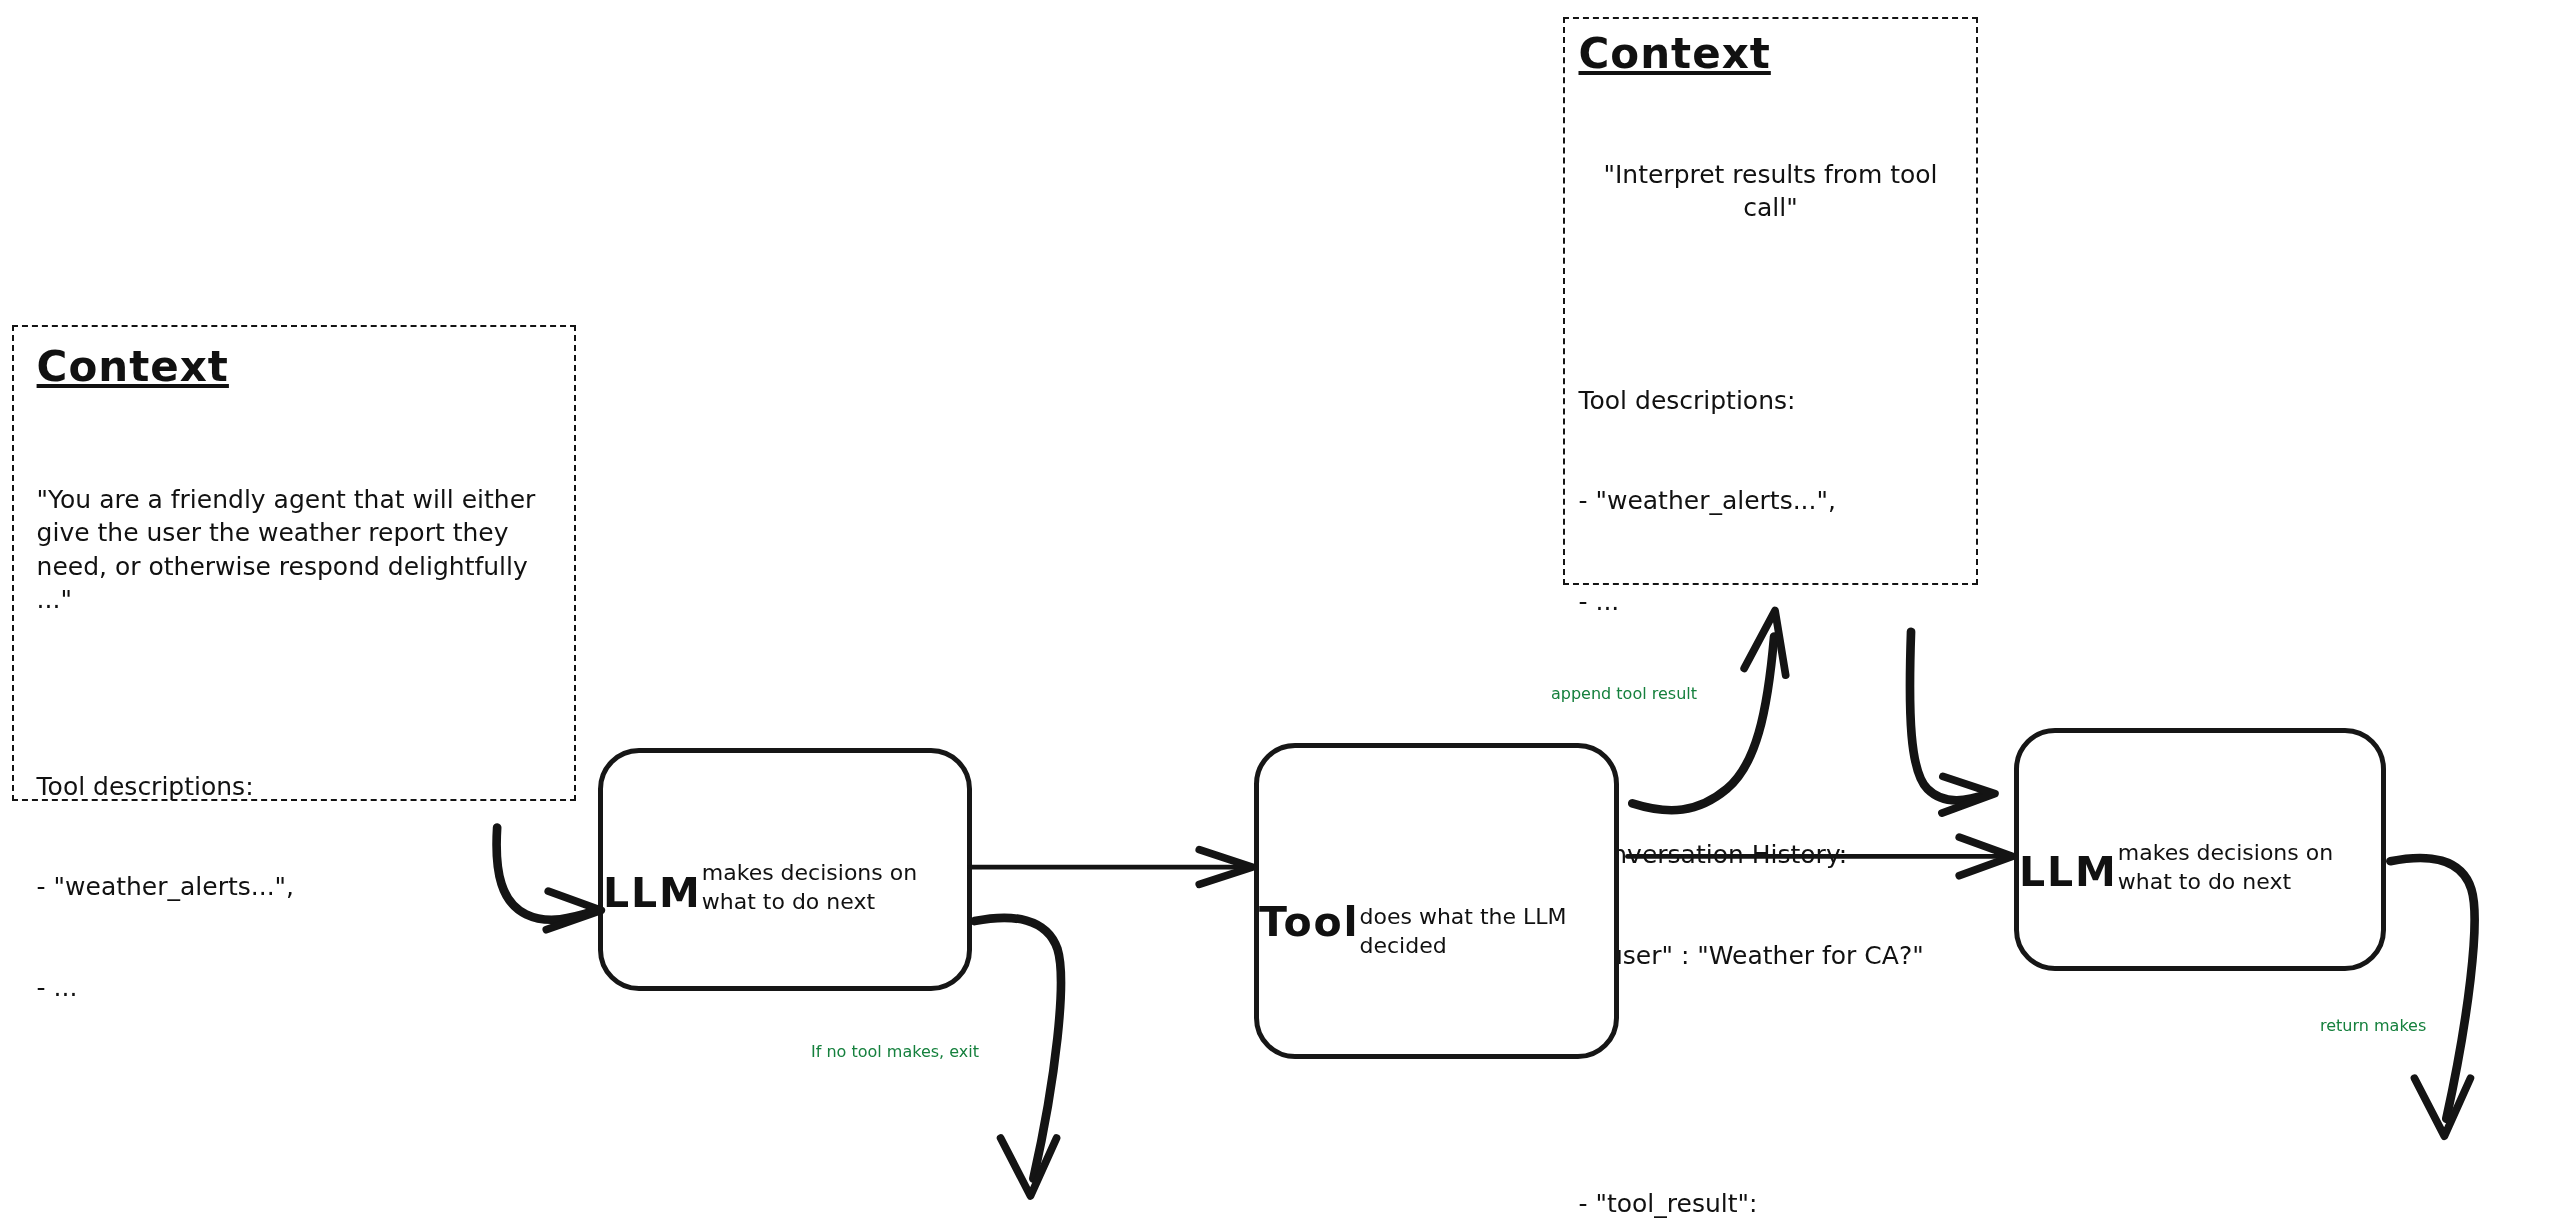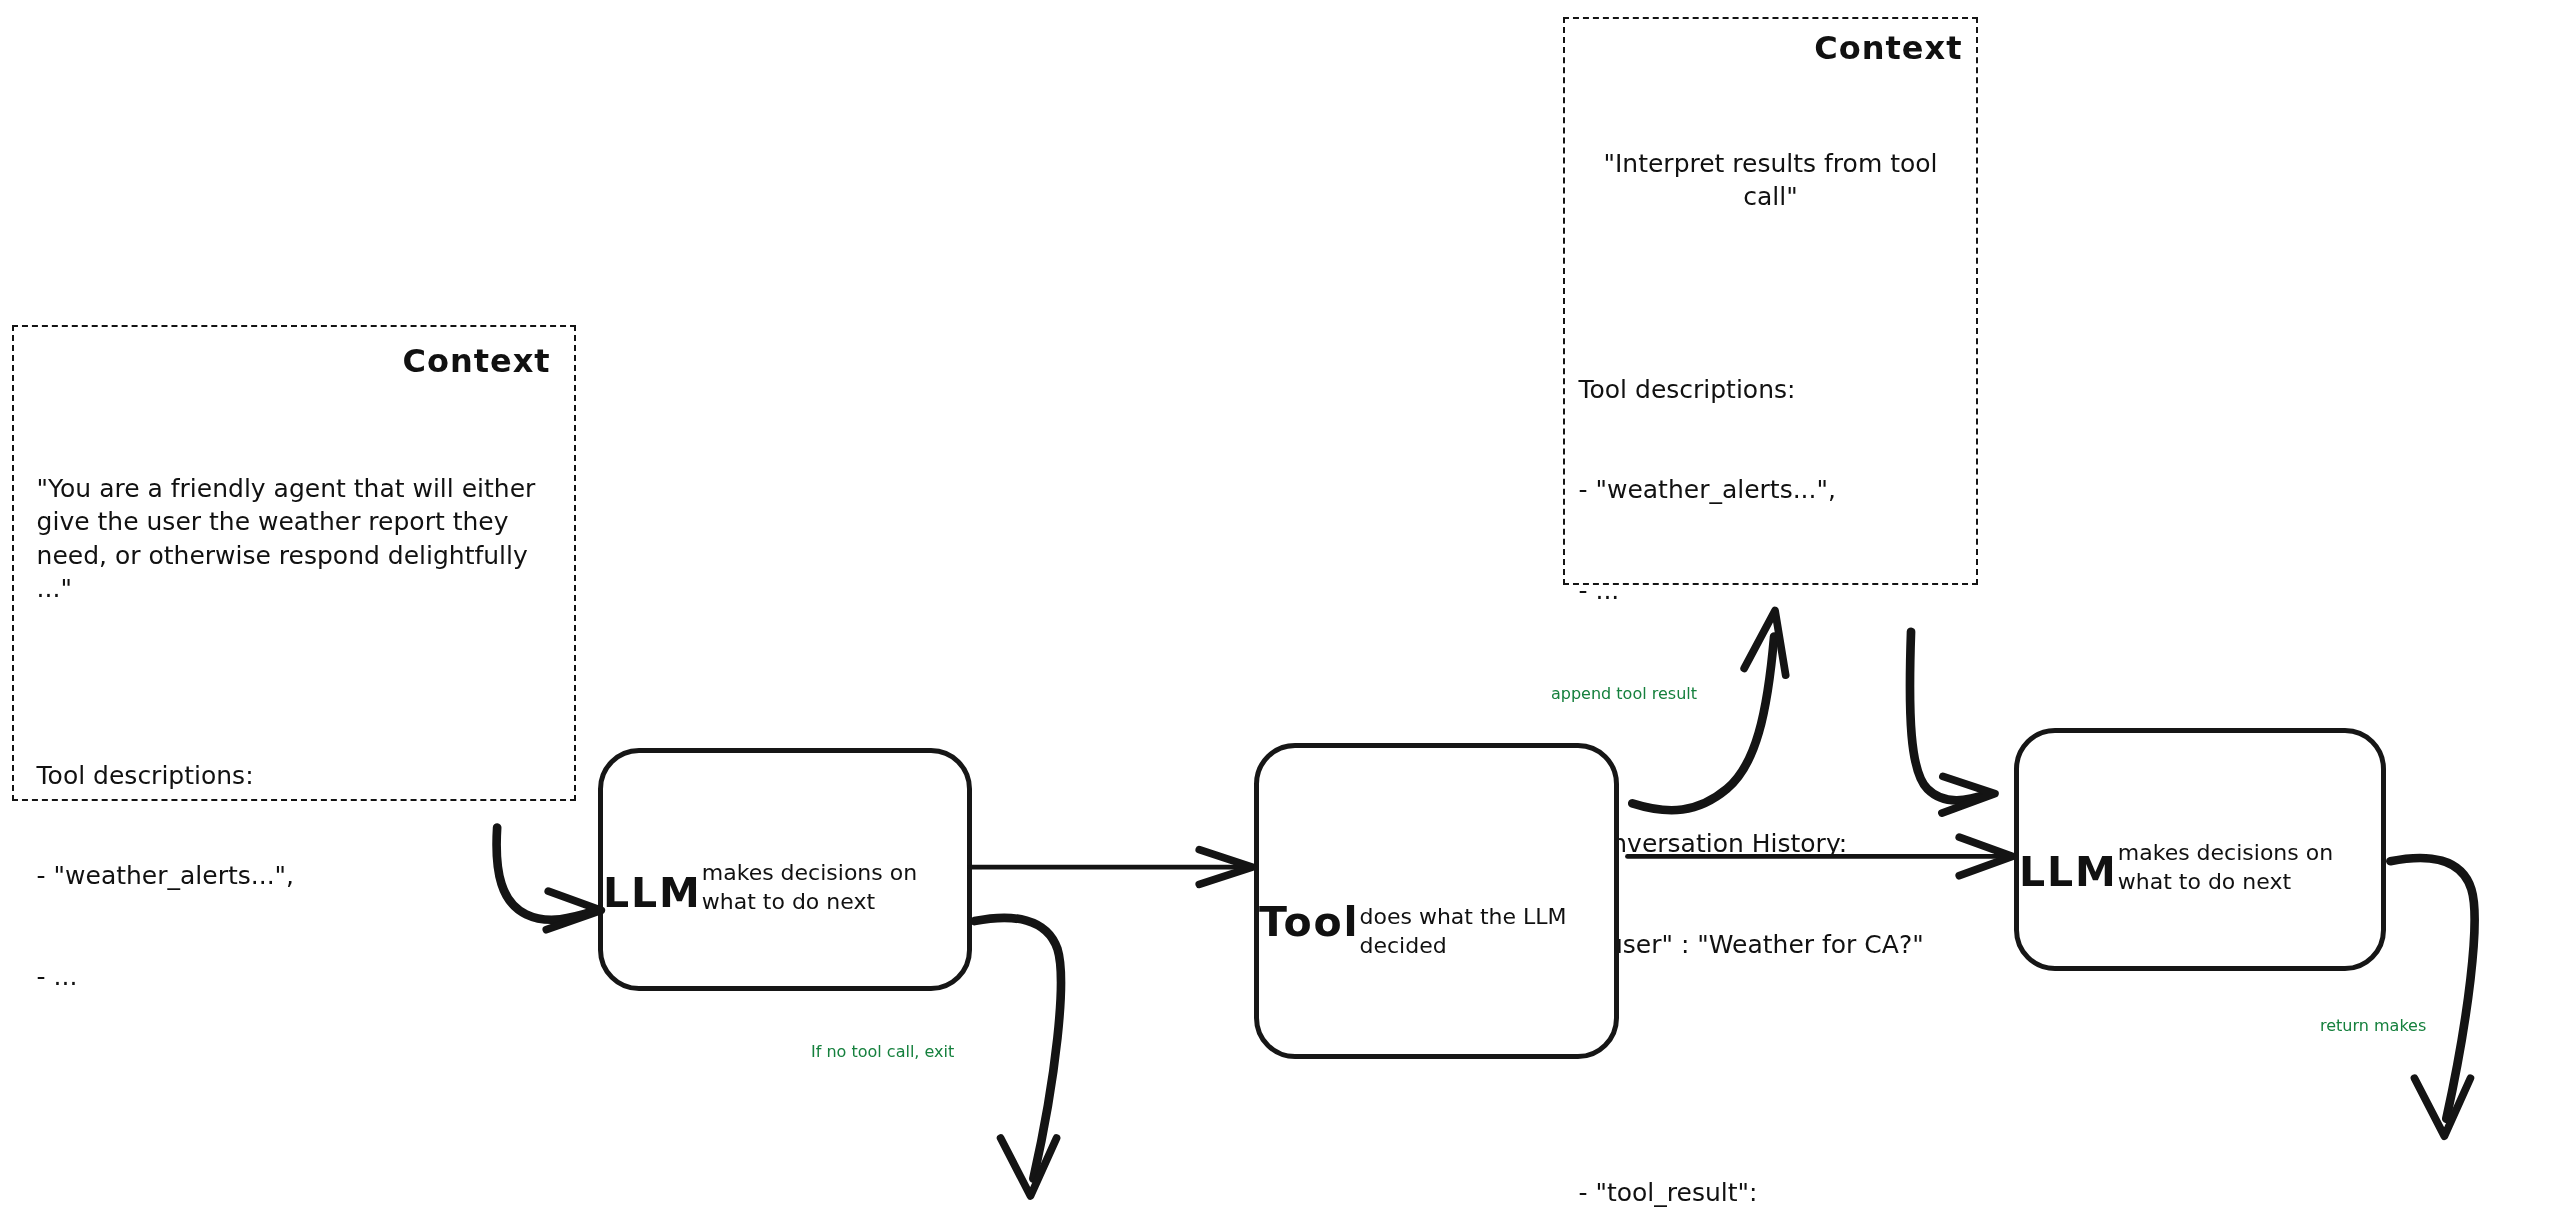--- a/index.html
+++ b/index.html
@@ -18,26 +18,27 @@
   }
 
   
   .context-box {
     position: absolute;
     border: 2.9px dashed #141414;
     box-sizing: border-box;
     background: transparent;
   }
   .context-title {
-    text-align: right;
-    font-size: 32px;
+    text-align: left;
+    font-size: 42px;
     font-weight: 600;
     letter-spacing: 1px;
     line-height: 1.1;
     color: #111111;
+    text-decoration: underline;
   }
   .context-body {
     font-size: 25px;
     line-height: 1.34;
     color: #111111;
     white-space: pre-wrap;
   }
   .context-body .para { margin: 0 0 19.3px 0; }
   .context-body .para:last-child { margin-bottom: 0; }
 
@@ -150,21 +151,21 @@
   </div>
 
   <div class="node" style="left:2014px; top:728px; width:372px; height:243px;">
     <div class="node-title" style="margin-top:44px;">LLM</div>
     <div class="node-sub" style="margin-top:37px;">makes decisions on
 what to do next</div>
   </div>
 
   <div class="edge-label" style="left:1551px; top:684px;">append tool result</div>
 
-  <div class="edge-label" style="left:811px; top:1042px;">If no tool call, exit</div>
+  <div class="edge-label" style="left:811px; top:1042px;">If no tool makes, exit</div>
 
   <div class="edge-label" style="left:2320px; top:1016px;">return makes</div>
 
   <svg id="arrows" viewBox="0 0 2670 1266">
 
     <g>
       <path class="thick" d="M 515 858 C 512 906, 520 936, 545 948 C 568 959, 592 952, 618 944"></path>
       <polyline class="head" points="568,924 623,944 566,964"></polyline>
     </g>
 

